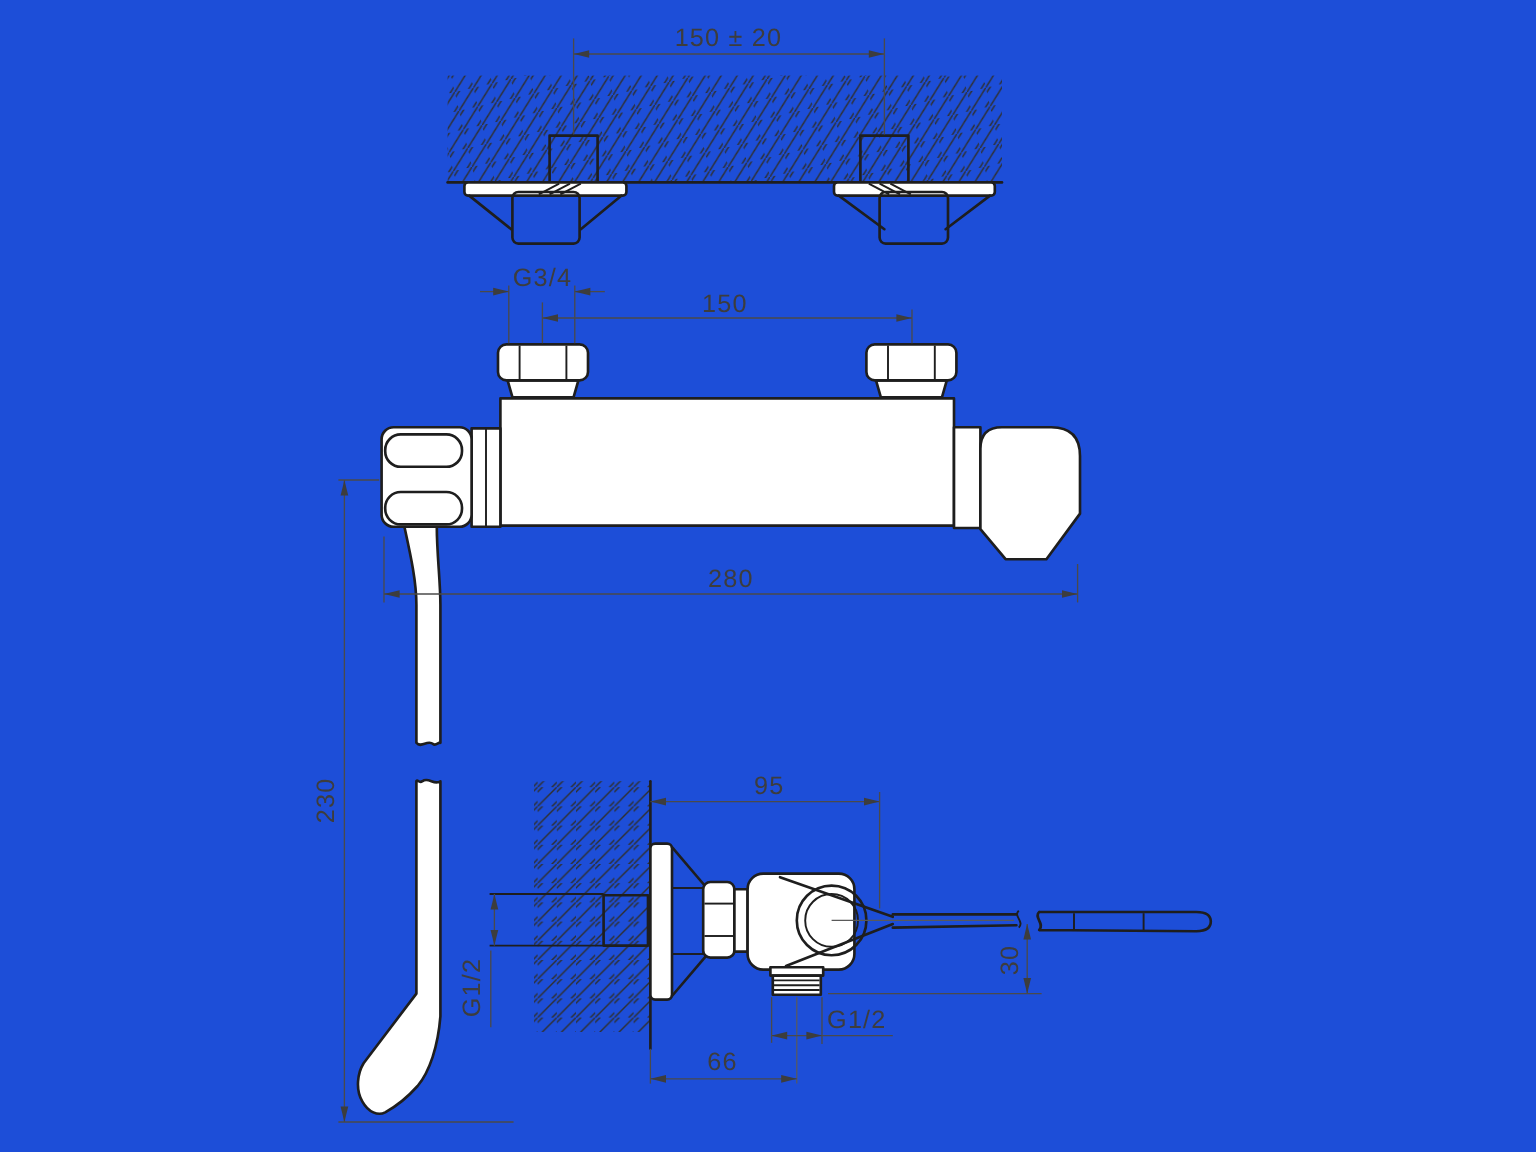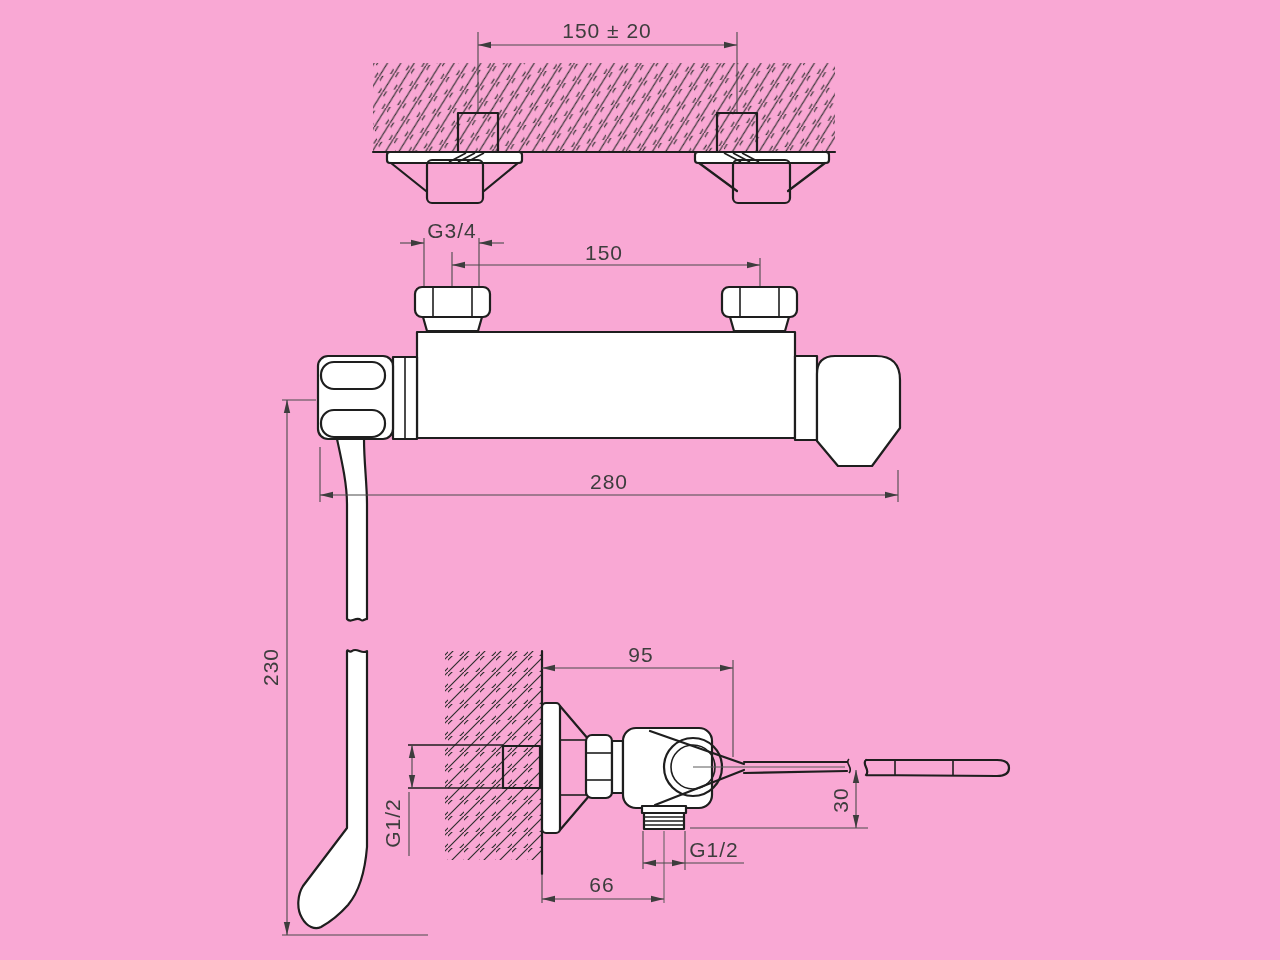--- a/index.html
+++ b/index.html
@@ -1,16 +1,16 @@
 <!DOCTYPE html>
 <html><head>
 <meta charset="utf-8">
 <style>
   html,body{margin:0;padding:0;background:#ffffff;}
-  .stage{width:1280px;height:960px;background:#f9a8d4;position:relative;font-family:"Liberation Sans","DejaVu Sans",sans-serif;}
+  .stage{width:1280px;height:960px;background:#1d4ed8;position:relative;font-family:"Liberation Sans","DejaVu Sans",sans-serif;}
   svg{display:block;}
   .obj{stroke:#1e1e1e;stroke-width:2.2;fill:none;stroke-linecap:round;stroke-linejoin:round;}
   .objf{stroke:#1e1e1e;stroke-width:2.2;fill:#ffffff;stroke-linejoin:round;}
   .objt{stroke:#1e1e1e;stroke-width:1.6;fill:none;}
   .thin{stroke:#4a4a4a;stroke-width:1.1;fill:none;}
   .dl{stroke:#4a4a4a;stroke-width:1.1;fill:none;marker-start:url(#ar);marker-end:url(#ar);}
   .dle{stroke:#4a4a4a;stroke-width:1.1;fill:none;marker-end:url(#ar);}
   .cl{stroke:#5a5a5a;stroke-width:1;fill:none;}
   text.dim{fill:#3d3d3d;font-size:21px;letter-spacing:1px;}
 </style>

